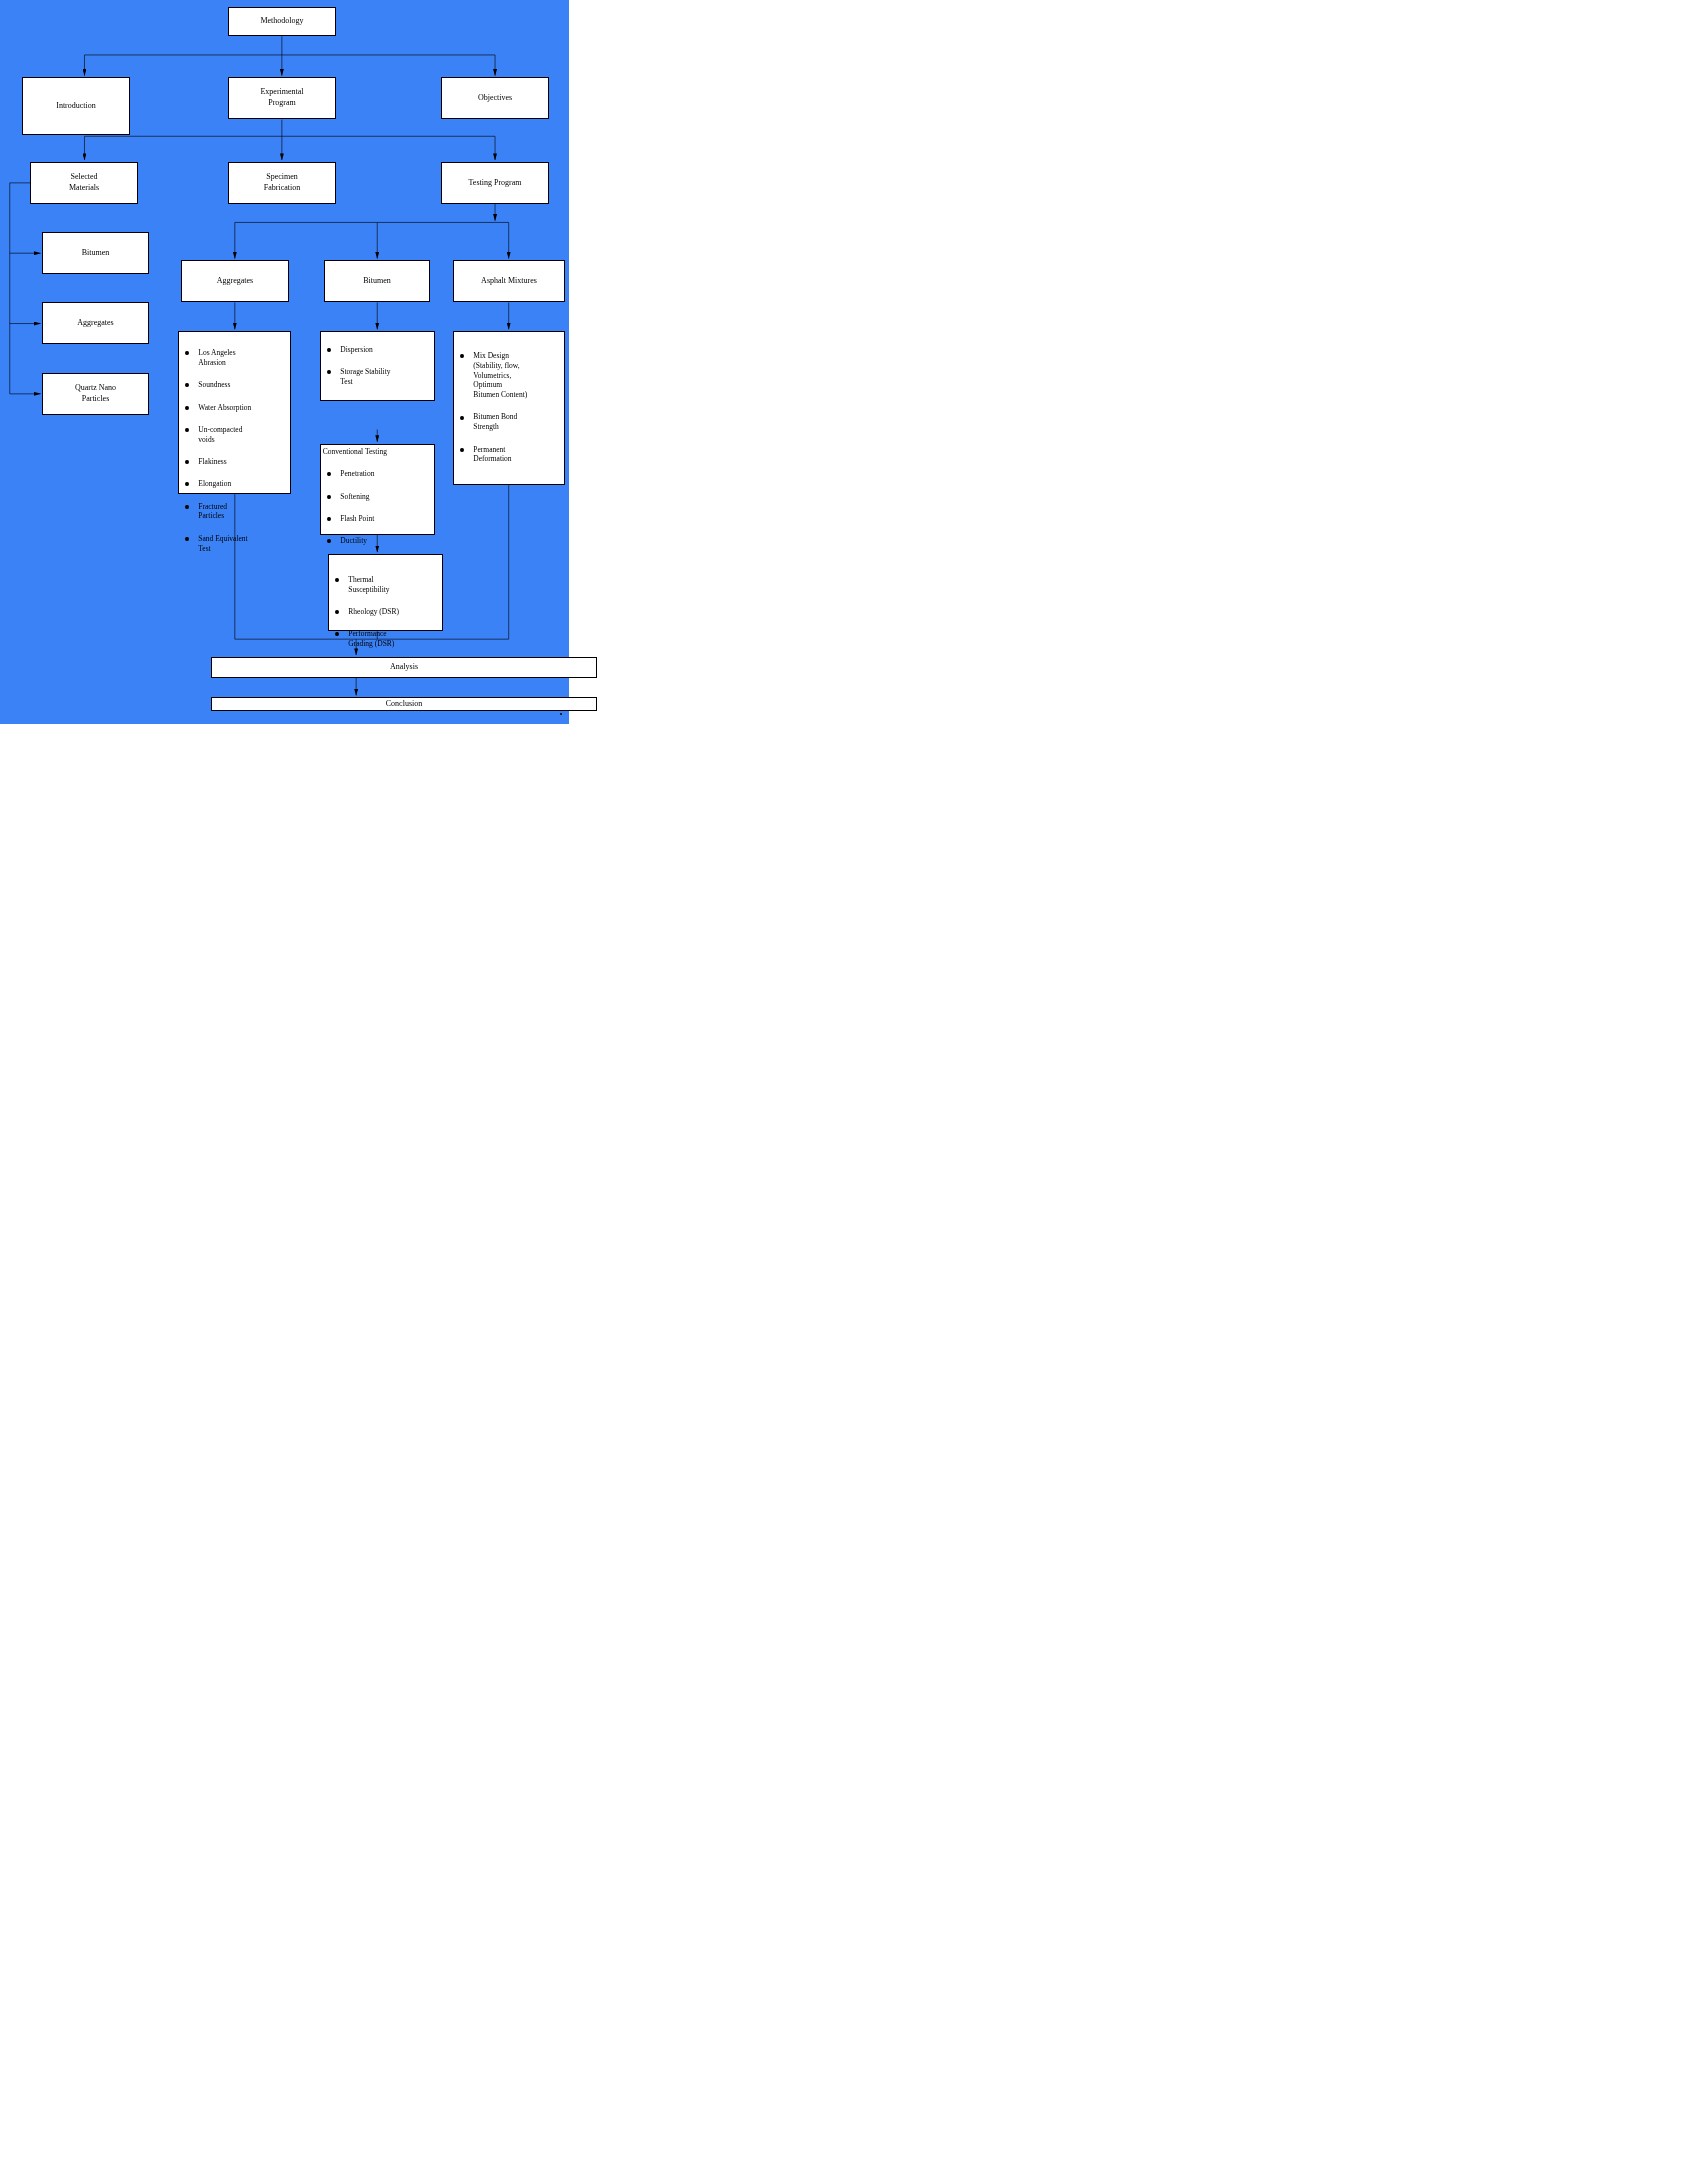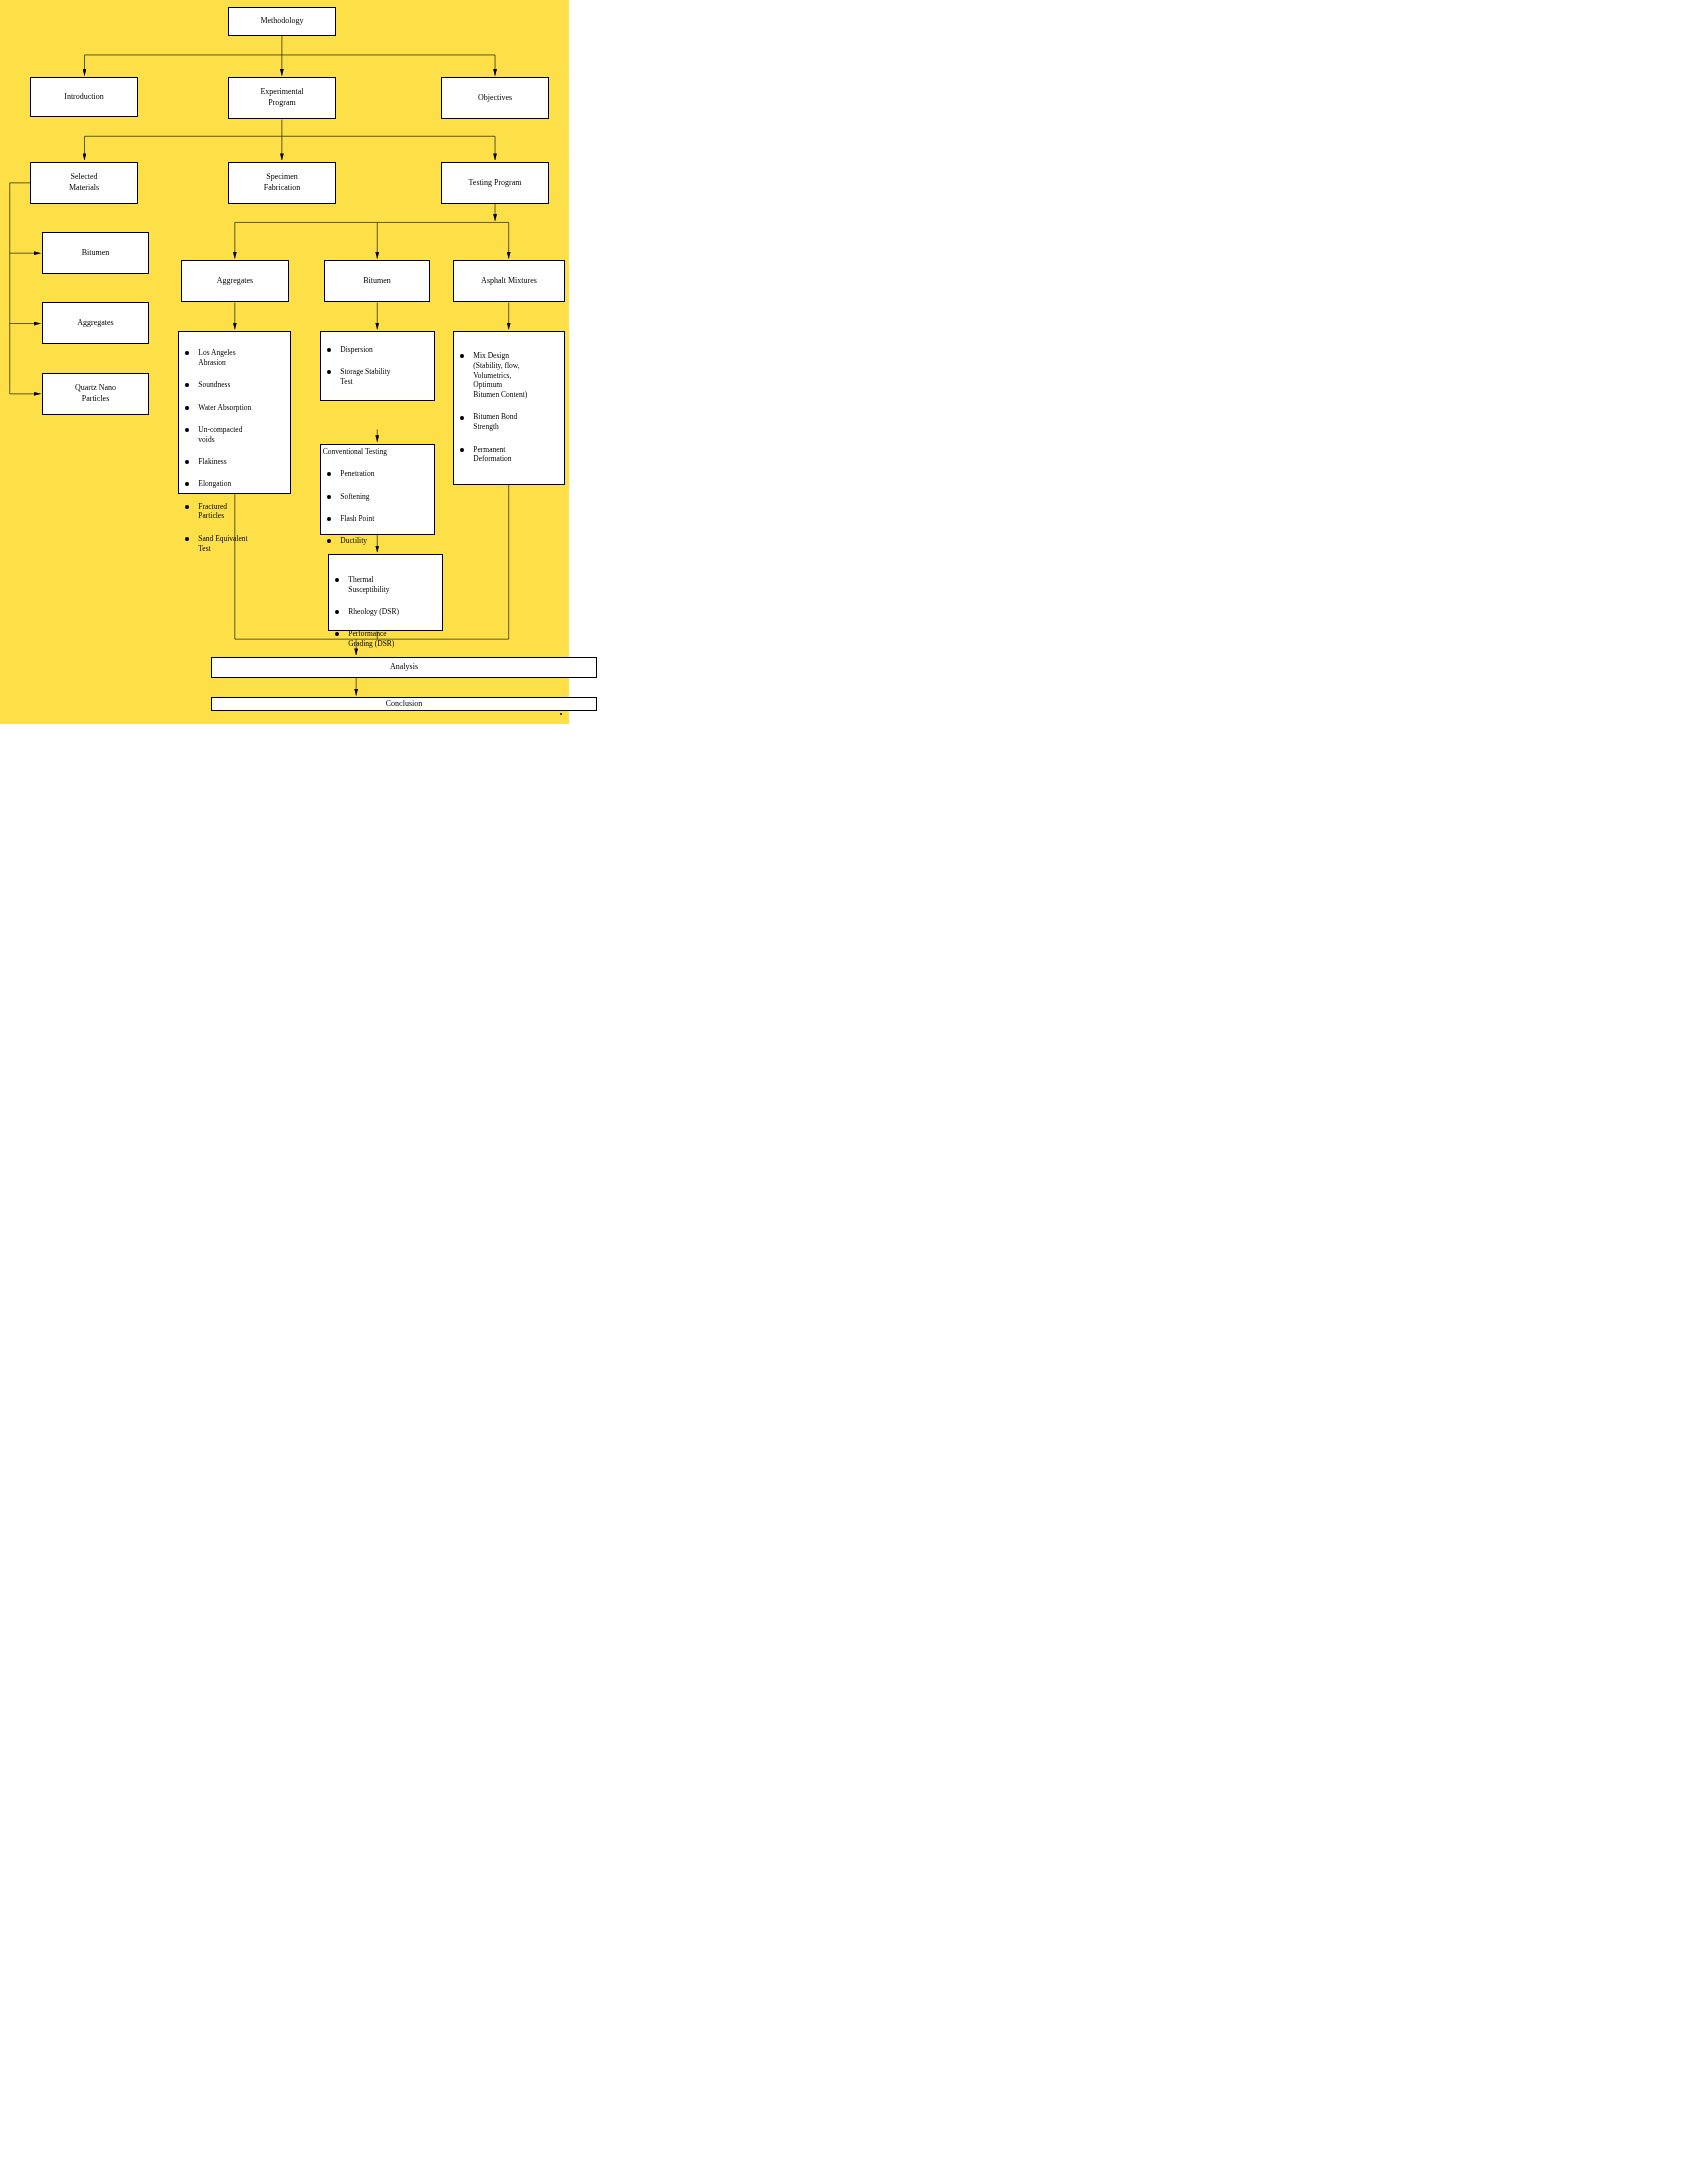--- a/index.html
+++ b/index.html
@@ -1,19 +1,19 @@
 <!DOCTYPE html>
 <html style="font-size:7px"><head>
 <meta charset="utf-8">
 <style>
   html,body{margin:0;padding:0;background:#ffffff;}
   .canvas{
     position:relative;
     width:569px;height:724px;
-    background:#fde047;
+    background:#3b82f6;
     font-family:"Liberation Serif","DejaVu Serif",serif;
     color:#000;
   }
   .wires{position:absolute;left:0;top:0;width:569px;height:724px;}
   .box{
     position:absolute;
     box-sizing:border-box;
     border:0.9px solid #000;
     background:#fff;
     display:flex;align-items:center;justify-content:center;
@@ -111,21 +111,21 @@
       <g>
         <path d="M810 1542 V1582" marker-end="url(#arr)"></path>
       </g>
     </g>
   </svg>
 
   <div class="box" style="left:228px;top:7px;width:108px;height:29px">
     <span class="lbl">Methodology</span>
   </div>
 
-  <div class="box" style="left:30px;top:77px;width:108px;height:40px">
+  <div class="box" style="left:22px;top:77px;width:108px;height:58px">
     <span class="lbl">Introduction</span>
   </div>
   <div class="box" style="left:228px;top:77px;width:108px;height:42px">
     <span class="lbl">Experimental
 Program</span>
   </div>
   <div class="box" style="left:441px;top:77px;width:108px;height:42px">
     <span class="lbl">Objectives</span>
   </div>
 

